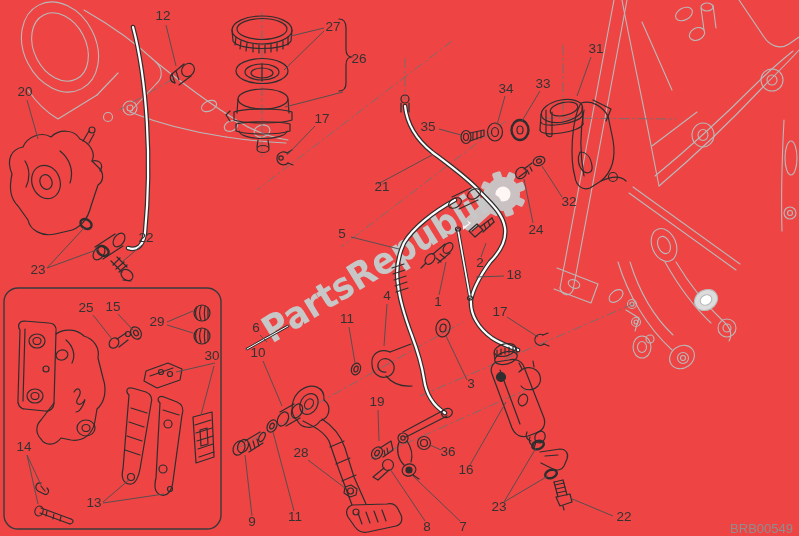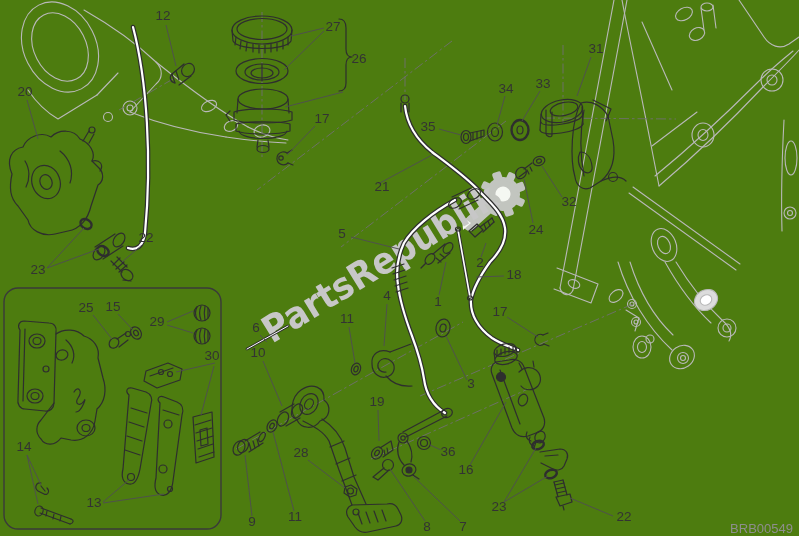--- a/index.html
+++ b/index.html
@@ -1,16 +1,16 @@
 <!DOCTYPE html>
 <html><head>
 <meta charset="utf-8">
 <style>
   html,body{margin:0;padding:0;background:#fff;}
-  .stage{position:relative;width:799px;height:536px;background:#4d7c0f;overflow:hidden;
+  .stage{position:relative;width:799px;height:536px;background:#ef4444;overflow:hidden;
          font-family:"Liberation Sans",sans-serif;text-decoration:underline;}
   svg{position:absolute;left:0;top:0;}
   .ref{stroke:#b9b9b9;fill:none;stroke-width:1.1;stroke-linecap:round;stroke-linejoin:round;}
   .blk{stroke:#2e2e2e;fill:none;stroke-width:1.2;stroke-linecap:round;stroke-linejoin:round;}
   .thick{stroke-width:2.4;}
   .hose{stroke:#2e2e2e;fill:none;stroke-width:4.6;stroke-linecap:round;}
   .hose-core{stroke:#ffffff;fill:none;stroke-width:2.2;stroke-linecap:round;}
   .cl{stroke:#6f6f6f;fill:none;stroke-width:0.9;stroke-dasharray:10 3 2.5 3;}
   .box{fill:none;stroke:#3a3a3a;stroke-width:1.4;}
   .wm-text{fill:#c7c7c7;font-weight:bold;font-family:"DejaVu Sans",sans-serif;}

